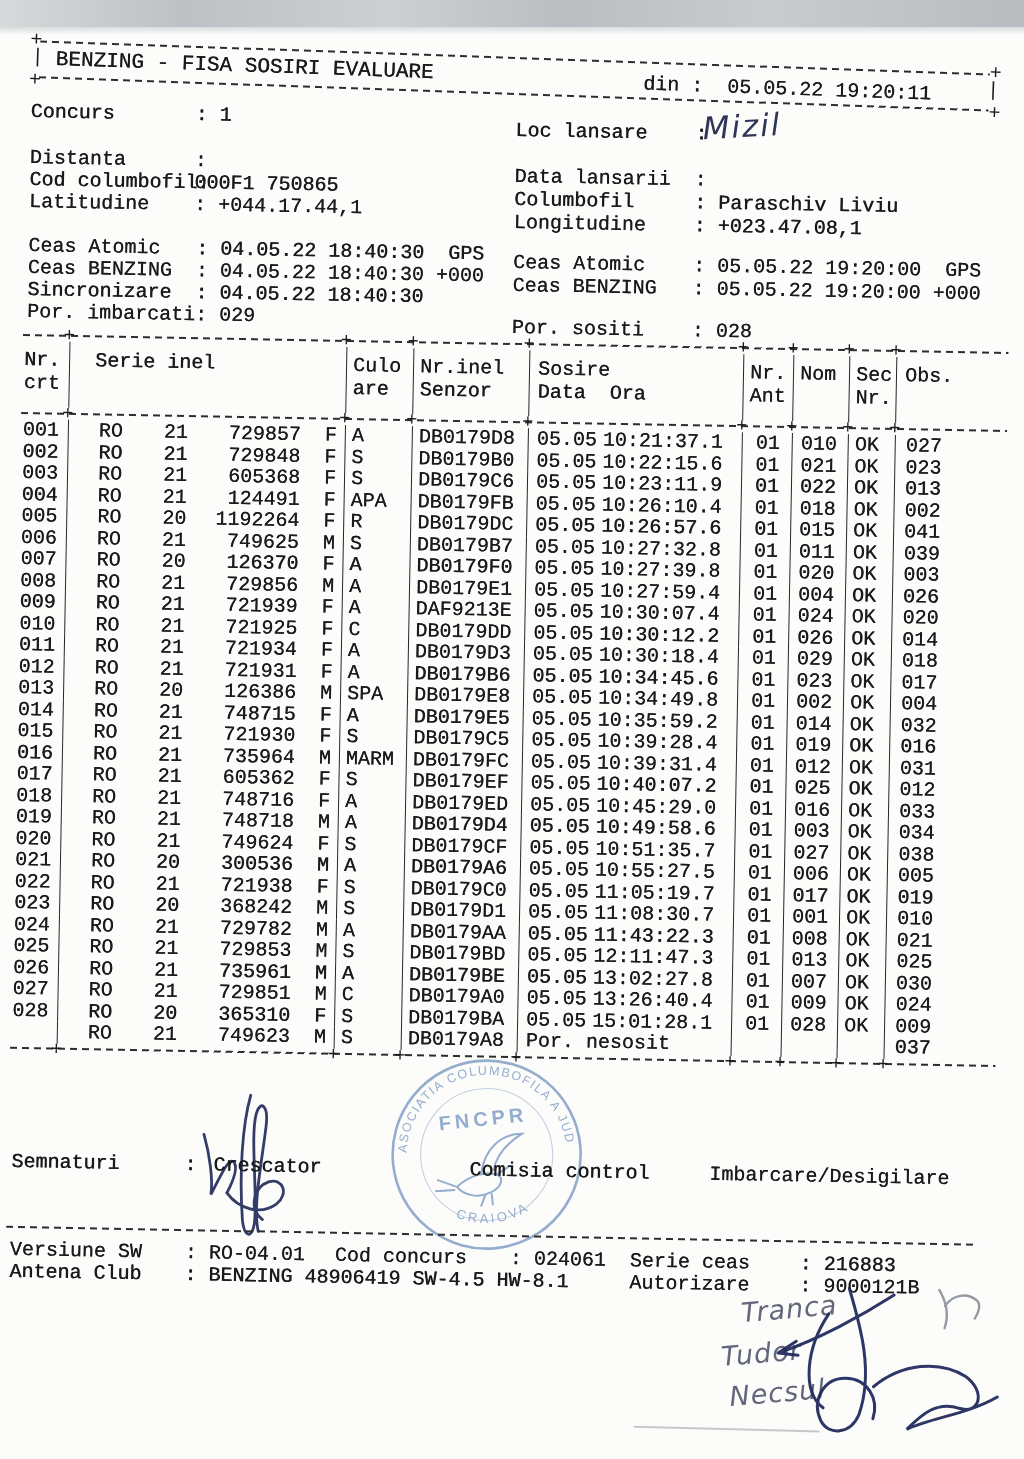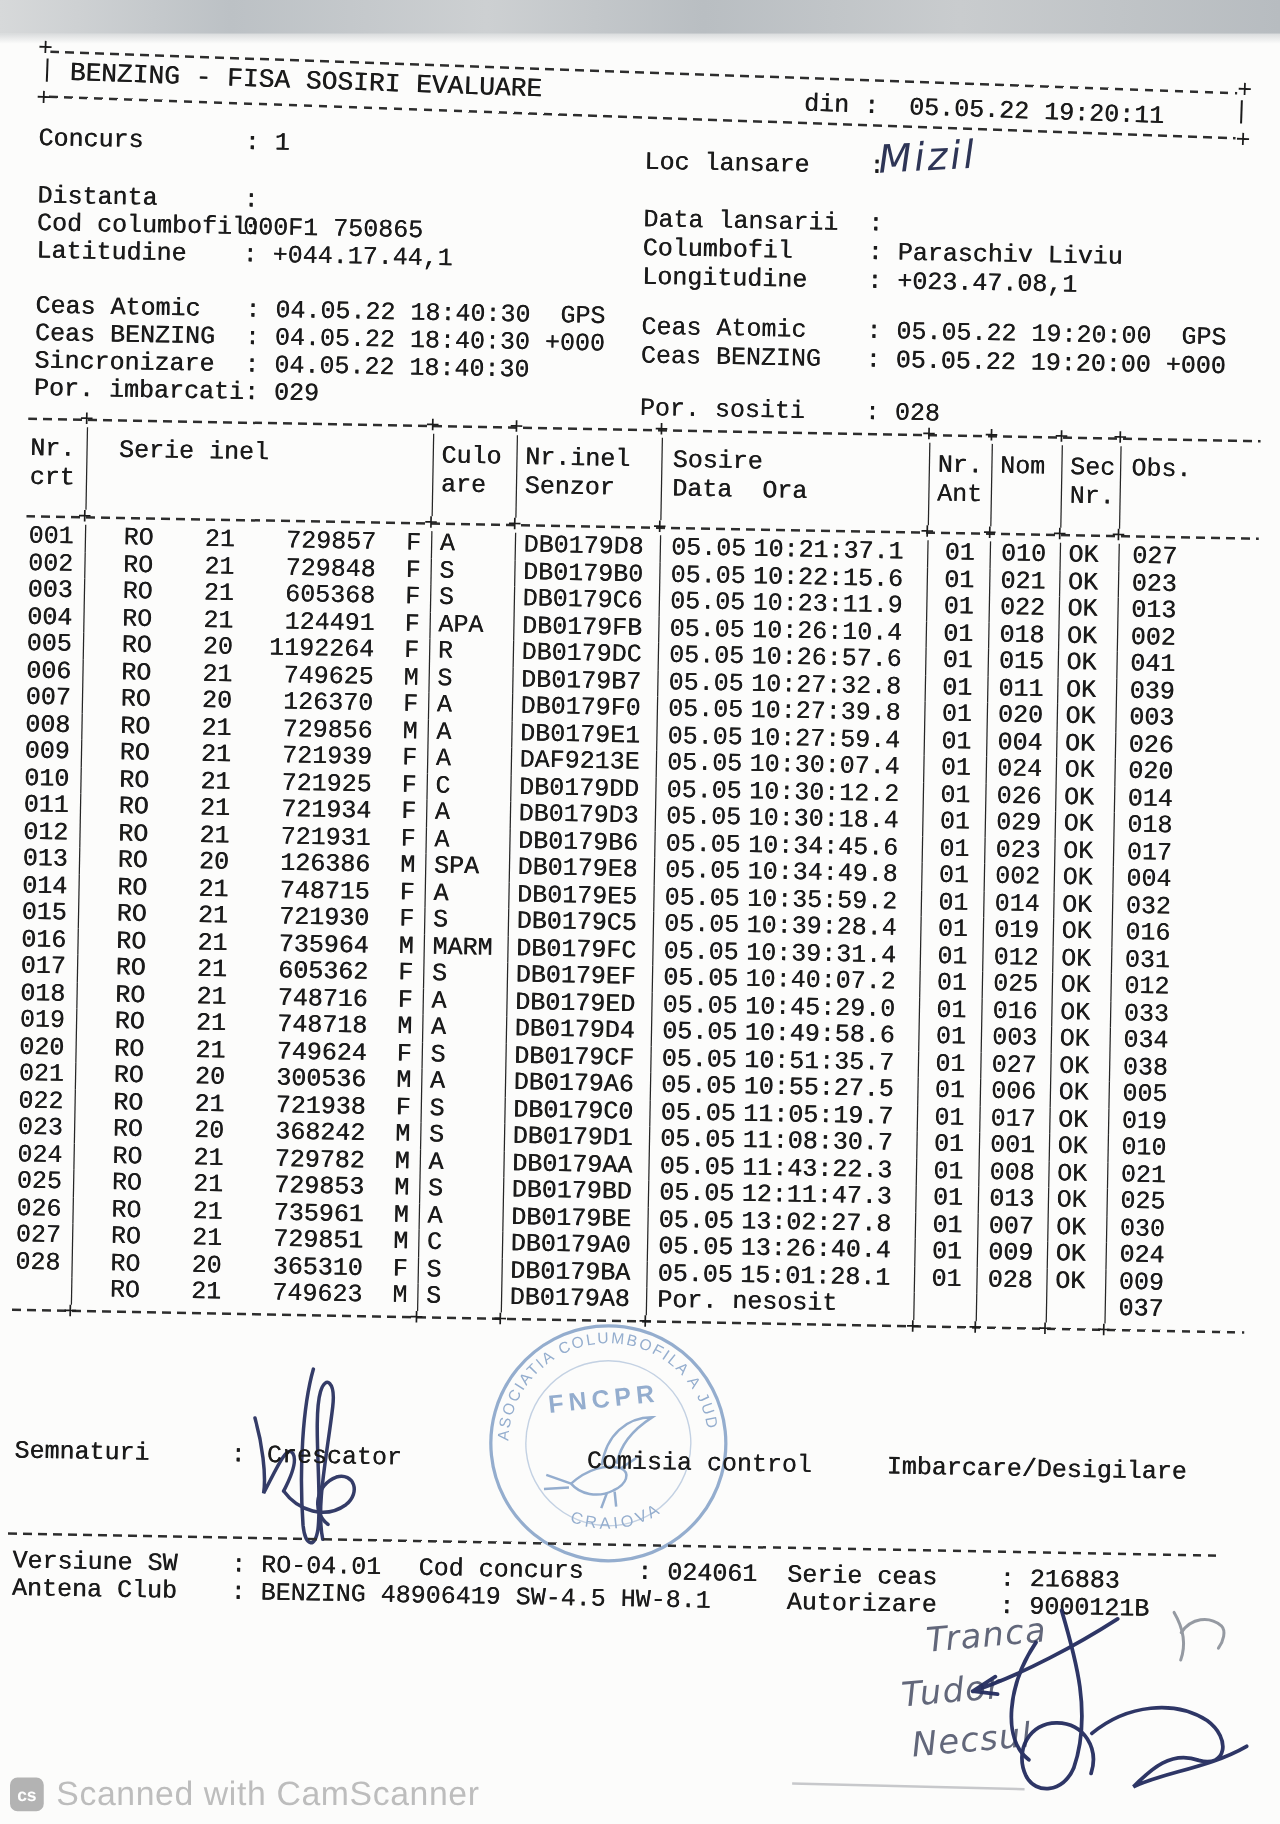--- a/index.html
+++ b/index.html
@@ -1245,17 +1245,13 @@
           <path d="M 160,22 C 172,60 186,105 172,148 C 164,168 142,170 134,155 C 124,135 136,112 158,112 C 180,112 192,132 186,152"></path>
           <path d="M 140,48 C 118,82 114,126 136,142"></path>
           <path d="M 186,120 C 214,96 252,92 278,108 C 298,122 294,146 272,140 C 248,132 232,150 220,162 C 244,150 280,146 310,128"></path>
         </g>
       </g>
     </svg>
 
     <div class="pencil-line"></div>
   </div>
 
-  <div class="watermark">
-    <span class="cs-badge">cs</span>
-    <span class="wm-text">Scanned with CamScanner</span>
-  </div>
 </div>
 
 </body></html>

